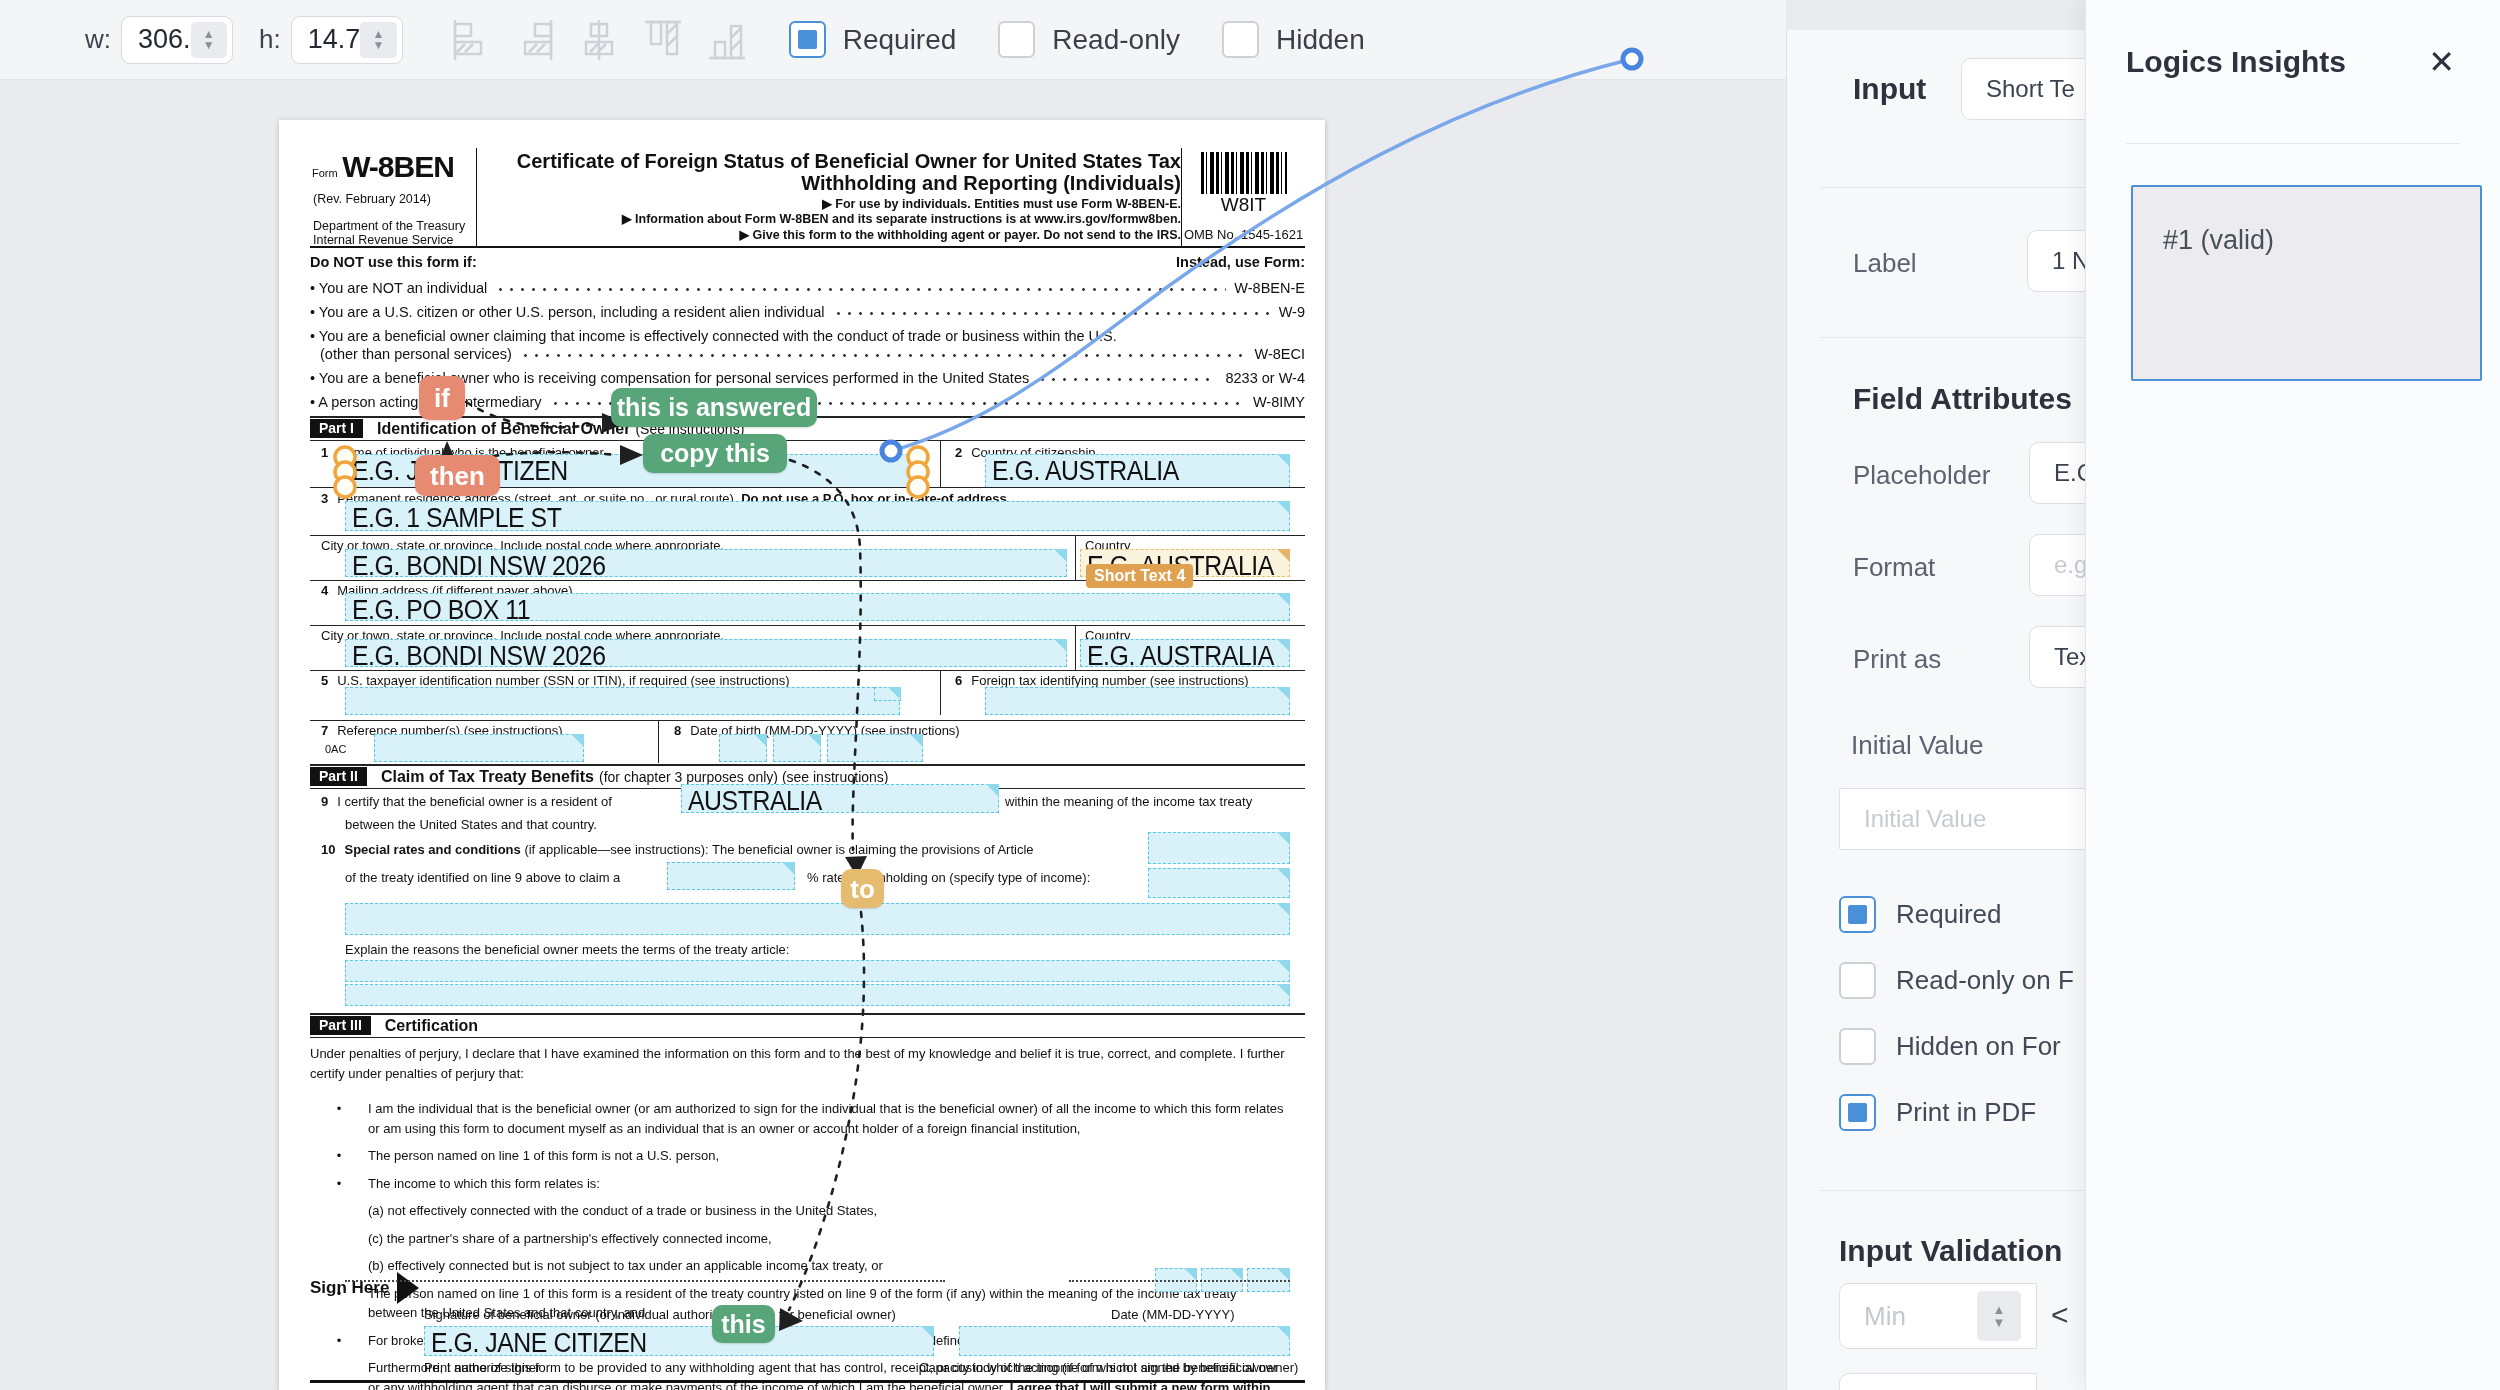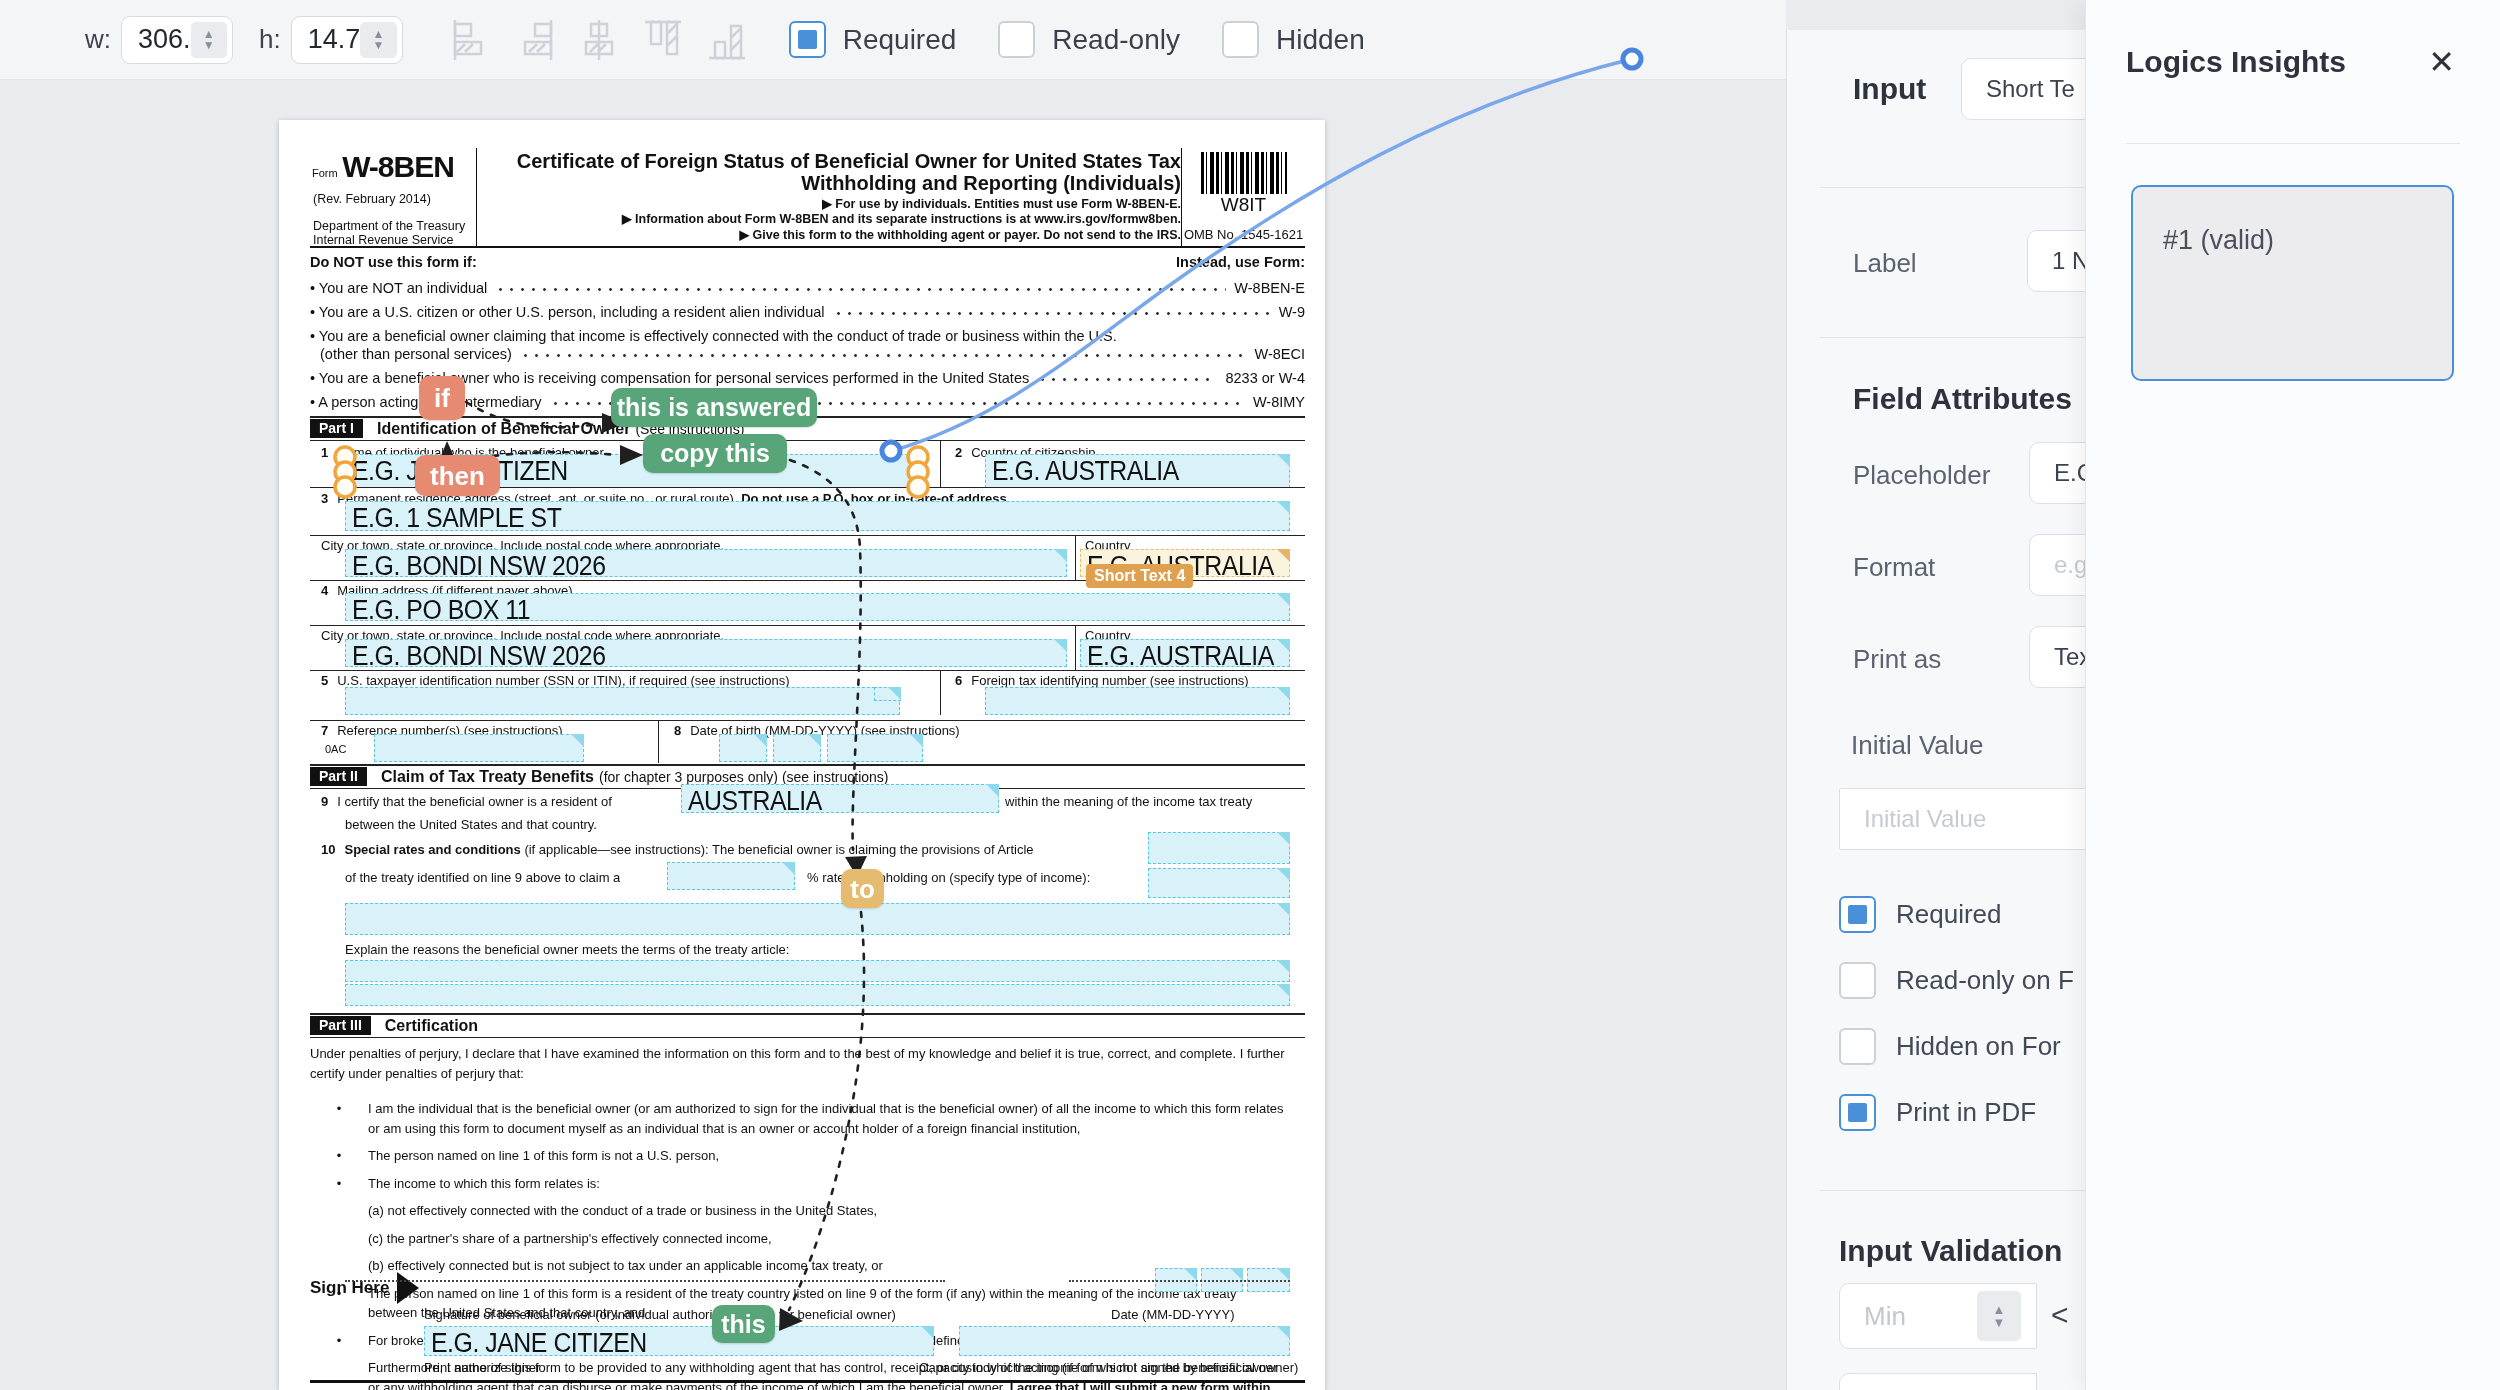--- a/index.html
+++ b/index.html
@@ -104,22 +104,22 @@
   .minbox { position:absolute; background:#fff; border:1px solid #dcdfe5; border-radius:10px 0 0 10px;
     display:flex; align-items:center; padding:0 10px 0 24px; }
   .lt { font-size:30px; color:#3c4350; }
 
   
   #lpanel { position:absolute; left:2085px; top:0; width:415px; height:1390px; background:#fbfcfd;
     border-left:1px solid #e2e5e9; box-shadow:-8px 0 18px rgba(0,0,0,.05); z-index:9; }
   #lp-title { position:absolute; left:40px; top:45px; font-size:30px; font-weight:bold; color:#2d323d; }
   #lp-close { position:absolute; right:45px; top:43px; font-size:32px; color:#2d323d; cursor:pointer; }
   #lp-div { position:absolute; left:40px; right:40px; top:143px; border-top:1px solid #e4e6ea; }
-  #lp-card { position:absolute; left:45px; top:185px; width:323px; height:196px; background:#ececef;
-    border:2px solid #4a90d9; border-radius:10px; cursor:pointer; }
+  #lp-card { position:absolute; left:45px; top:185px; width:351px; height:196px; background:#ececef;
+    border:2px solid #4a90d9; border-radius:2px; cursor:pointer; }
   #lp-card span { position:absolute; left:30px; top:38px; font-size:27px; color:#494f5b; }
 </style>
 </head>
 <body>
 
 <div id="app">
 
   <div id="toolbar">
     <span class="tb-label" id="w-label">w:</span>
     <div class="spin-box">

